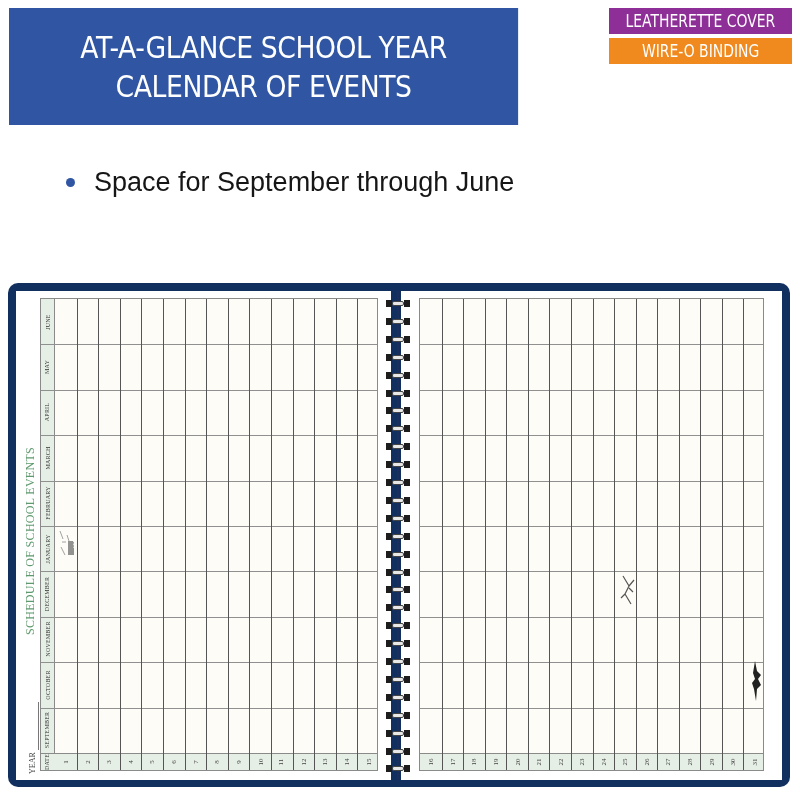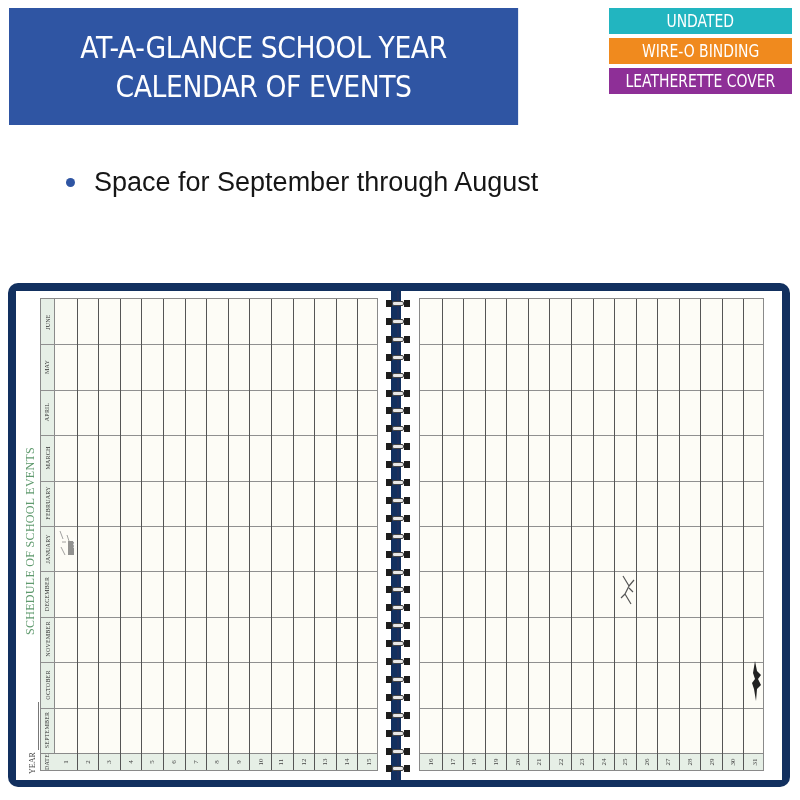--- a/index.html
+++ b/index.html
@@ -42,27 +42,26 @@
 <body>
 
 <div class="banner">
   <div class="banner-inner">
     <div>AT-A-GLANCE SCHOOL YEAR</div>
     <div>CALENDAR OF EVENTS</div>
   </div>
 </div>
 
 <div class="badges">
-  <div class="badge" style="background:#22b5c0"><span>UNDATED</span></div>
+  <div class="badge" style="background:#8e2f97"><span>LEATHERETTE COVER</span></div>
   <div class="badge" style="background:#f08a1e"><span>WIRE-O BINDING</span></div>
-  <div class="badge" style="background:#8e2f97"><span>LEATHERETTE COVER</span></div>
 </div>
 
 <div class="bullets">
-  <div class="bullet">Space for September through August</div>
+  <div class="bullet">Space for September through June</div>
 </div>
 
 <div class="cover"></div>
 <div class="page page-left"></div>
 <div class="page page-right"></div>
 <div class="spine"></div>
 <div id="rings">
     <div class="ring" style="top: 300px;">
       <div class="l"></div>
       <div class="m"></div>

